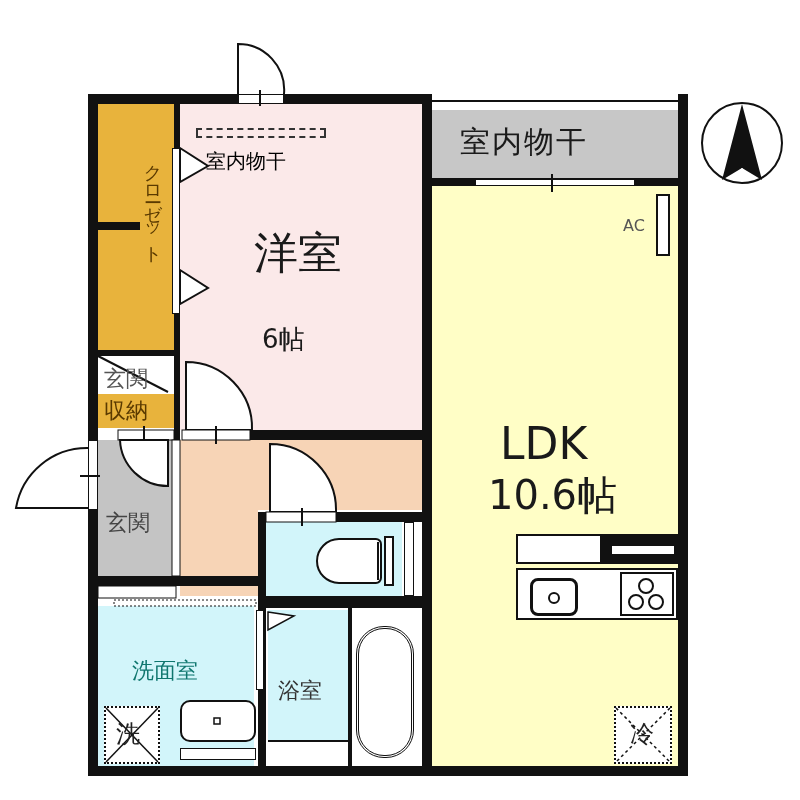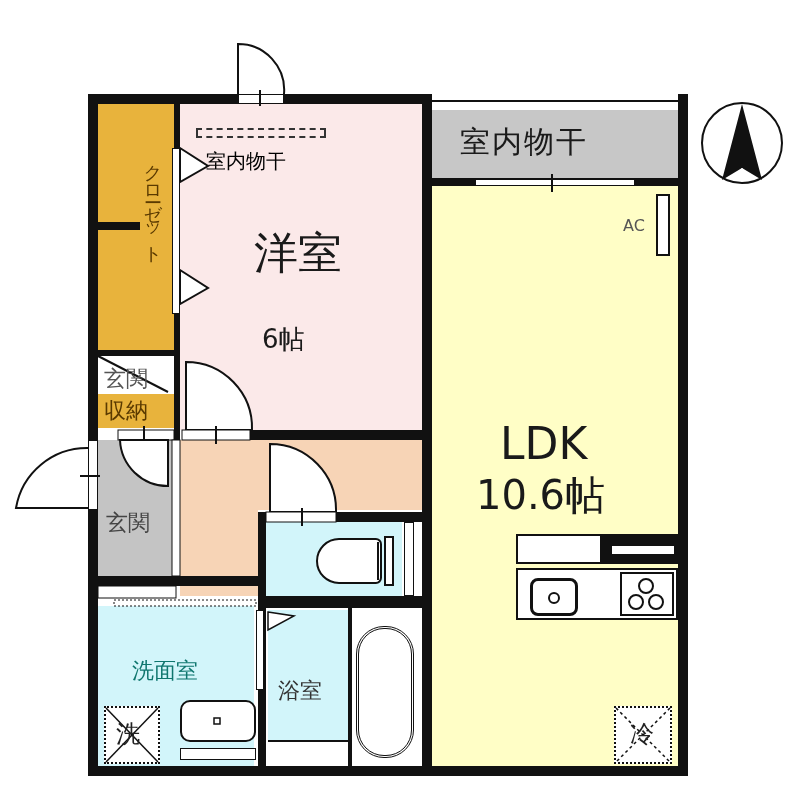--- a/index.html
+++ b/index.html
@@ -137,20 +137,20 @@
   </g>
 </svg>
 
 <div class="lbl dark" style="left:460px;top:122px;font-size:30px;letter-spacing:2px;">室内物干</div>
 <div class="lbl dark" style="left:623px;top:216px;font-size:16px;color:#555;">AC</div>
 <div class="lbl dark" style="left:206px;top:148px;font-size:20px;color:#000000;">室内物干</div>
 <div class="lbl dark" style="left:144px;top:152px;font-size:18px;writing-mode:vertical-rl;color:#5a3a00;line-height:18px;">クローゼット</div>
 <div class="lbl dark" style="left:254px;top:224px;font-size:44px;">洋室</div>
 <div class="lbl dark" style="left:262px;top:278px;font-size:26px;margin-top:44px;">6帖</div>
 <div class="lbl dark" style="left:500px;top:418px;font-size:44px;">LDK</div>
-<div class="lbl dark" style="left:476px;top:468px;font-size:40px;">10.6帖</div>
+<div class="lbl dark" style="left:488px;top:468px;font-size:40px;">10.6帖</div>
 <div class="lbl" style="left:104px;top:364px;font-size:22px;color:#555;">玄関</div>
 <div class="lbl" style="left:104px;top:396px;font-size:22px;color:#5a3a00;">収納</div>
 <div class="lbl" style="left:106px;top:508px;font-size:22px;color:#444;">玄関</div>
 <div class="lbl" style="left:132px;top:656px;font-size:22px;color:#0f766e;">洗面室</div>
 <div class="lbl" style="left:278px;top:676px;font-size:22px;color:#333;">浴室</div>
 <div class="lbl" style="left:116px;top:718px;font-size:24px;color:#222;">洗</div>
 <div class="lbl" style="left:630px;top:718px;font-size:24px;color:#222;">冷</div>
 
 </body></html>

